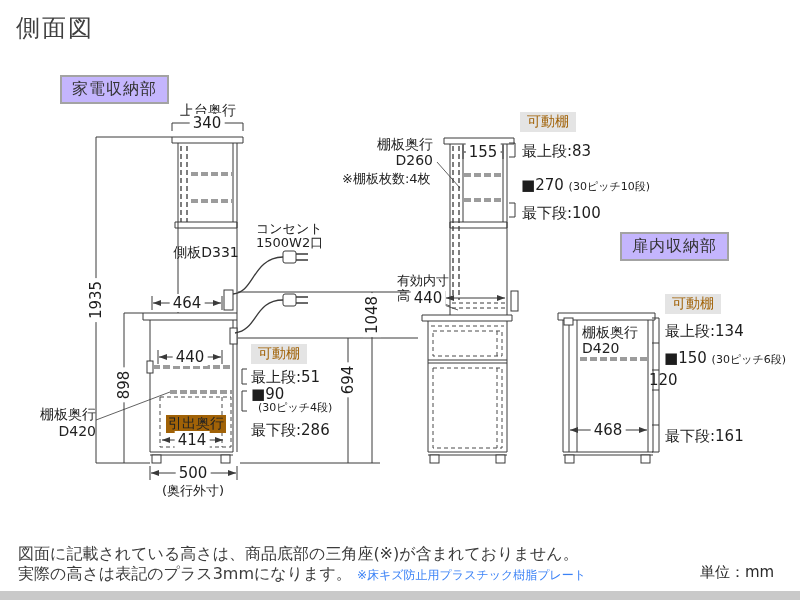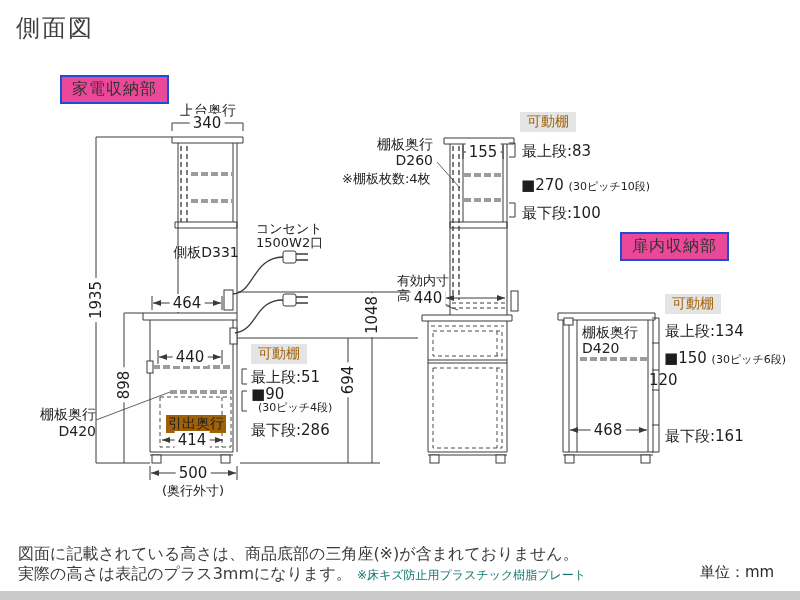--- a/index.html
+++ b/index.html
@@ -2,32 +2,32 @@
 <html><head>
 <meta charset="utf-8">
 <style>
   html,body{margin:0;padding:0;background:#f2f2f2;}
   #stage{position:relative;width:800px;height:600px;background:#ffffff;overflow:hidden;
          font-family:"DejaVu Sans","Liberation Sans",sans-serif;color:#2e2e2e;}
   #stage svg{position:absolute;left:0;top:0;}
   .abs{position:absolute;white-space:nowrap;}
   .title{font-size:24px;color:#3f3f3f;letter-spacing:2px;}
   .subtitle{font-size:17px;color:#161616;}
-  .secbox{border:2px solid #1d4ed8;background:#ec4899;color:#333;font-size:16px;
+  .secbox{border:2px solid #a3a3a3;background:#c4b5fd;color:#333;font-size:16px;
           padding:2px 10px;letter-spacing:1px;}
   .shelftag{background:#e4e4e4;color:#a16207;font-size:14px;padding:1px 7px;}
   .hdim{transform:translate(-50%,-50%);background:#fff;padding:0 3px;font-size:15px;color:#1d1d1d;}
   .vdim{transform:translate(-50%,-50%) rotate(-90deg);background:#fff;padding:0 3px;
         font-size:15px;color:#1d1d1d;}
   .ann{font-size:14px;color:#222;}
   .ann-s{font-size:13px;color:#222;}
   .info{font-size:15px;color:#1d1d1d;}
   .info small{font-size:11px;}
   .note{font-size:16px;color:#3c3c3c;}
-  .note small{font-size:12px;color:#0f766e;}
+  .note small{font-size:12px;color:#3b82f6;}
   .unit{font-size:15px;color:#2a2a2a;}
   .r{text-align:right;}
   .c{text-align:center;transform:translateX(-50%);}
   .footerbar{position:absolute;left:0;top:591px;width:800px;height:9px;background:#c9c9c9;}
 </style>
 </head>
 <body>
 
 <div id="stage">
 

